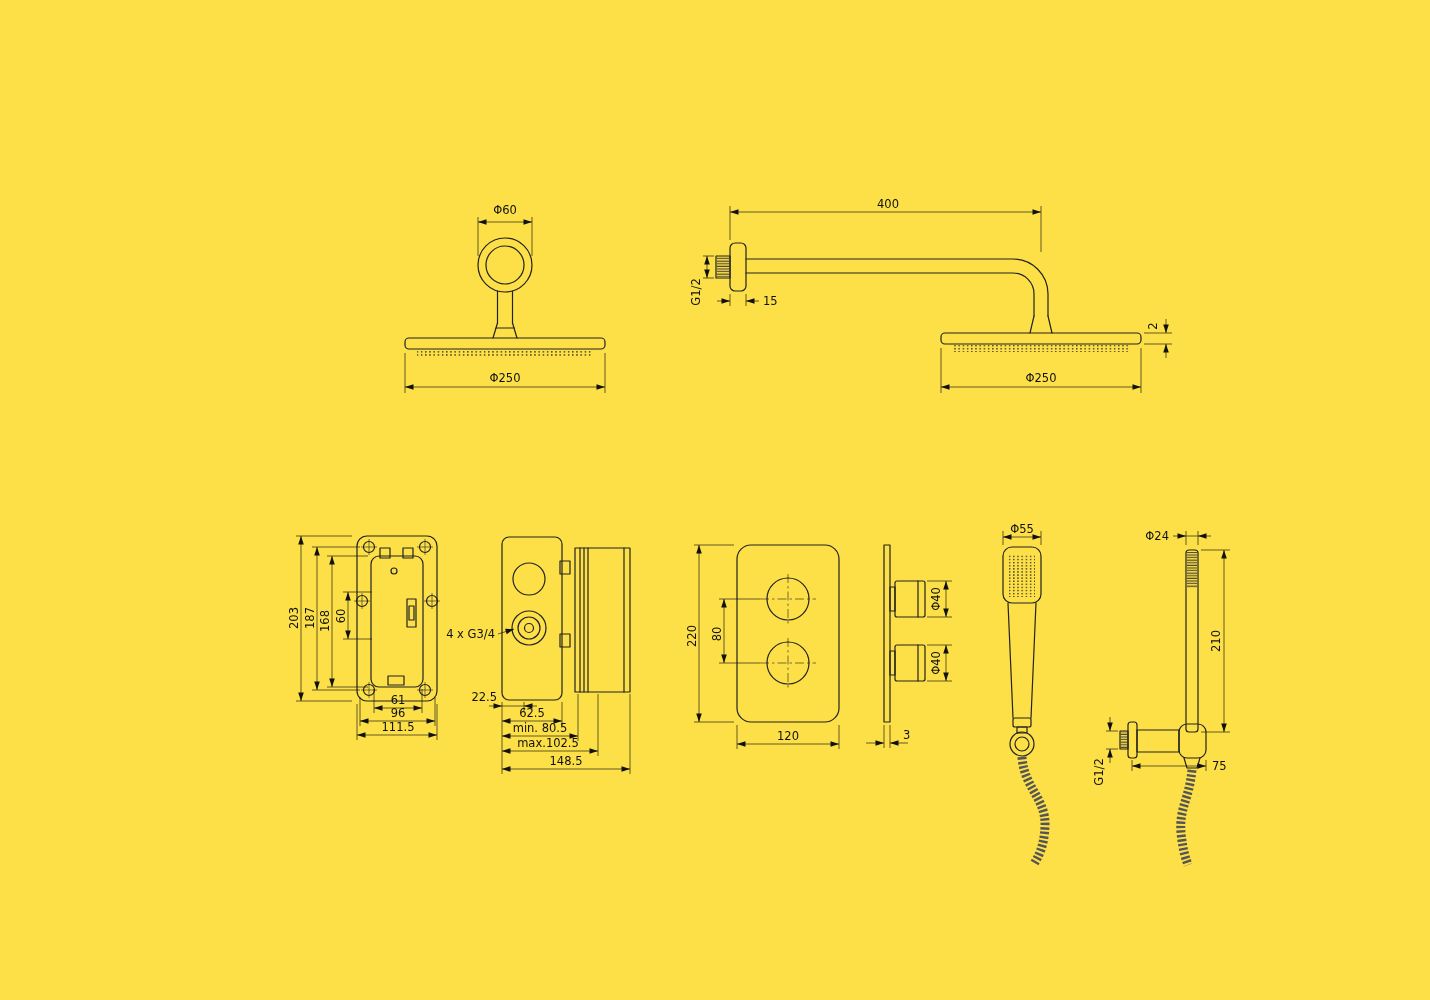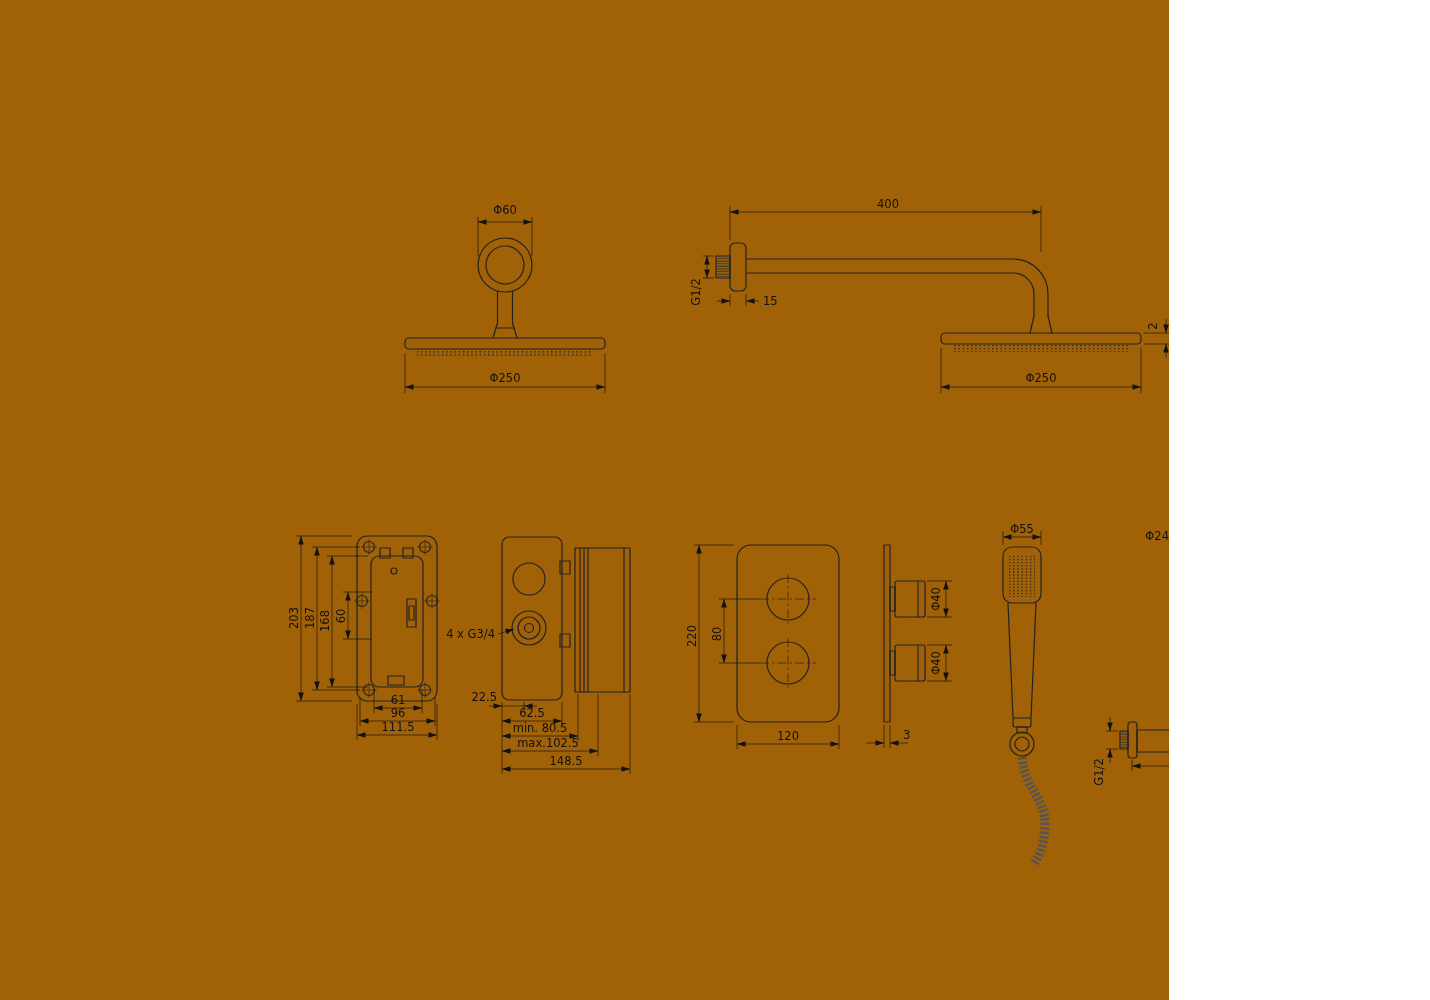--- a/index.html
+++ b/index.html
@@ -1,16 +1,16 @@
 <!DOCTYPE html>
 <html><head>
 <meta charset="utf-8">
 <style>
   html,body{margin:0;padding:0;background:#ffffff;}
-  .page{position:relative;width:1169px;height:1000px;background:#a16207;overflow:hidden;}
+  .page{position:relative;width:1430px;height:1000px;background:#fde047;overflow:hidden;}
   svg{display:block;}
   svg text{font-family:"DejaVu Sans","Liberation Sans",sans-serif;font-size:11.5px;fill:#111;}
   .o{stroke:#222;stroke-width:1.2;fill:none;stroke-linecap:round;stroke-linejoin:round;}
   .t{stroke:#222;stroke-width:.6;fill:none;}
   .d{stroke:#111;stroke-width:.65;fill:none;}
   .cl{stroke:#111;stroke-width:.55;fill:none;stroke-dasharray:9 3 2.5 3;}
   .hose{stroke:#555;stroke-width:9;fill:none;stroke-dasharray:2.4 2;stroke-linecap:butt;}
 </style>
 </head>
 <body>

